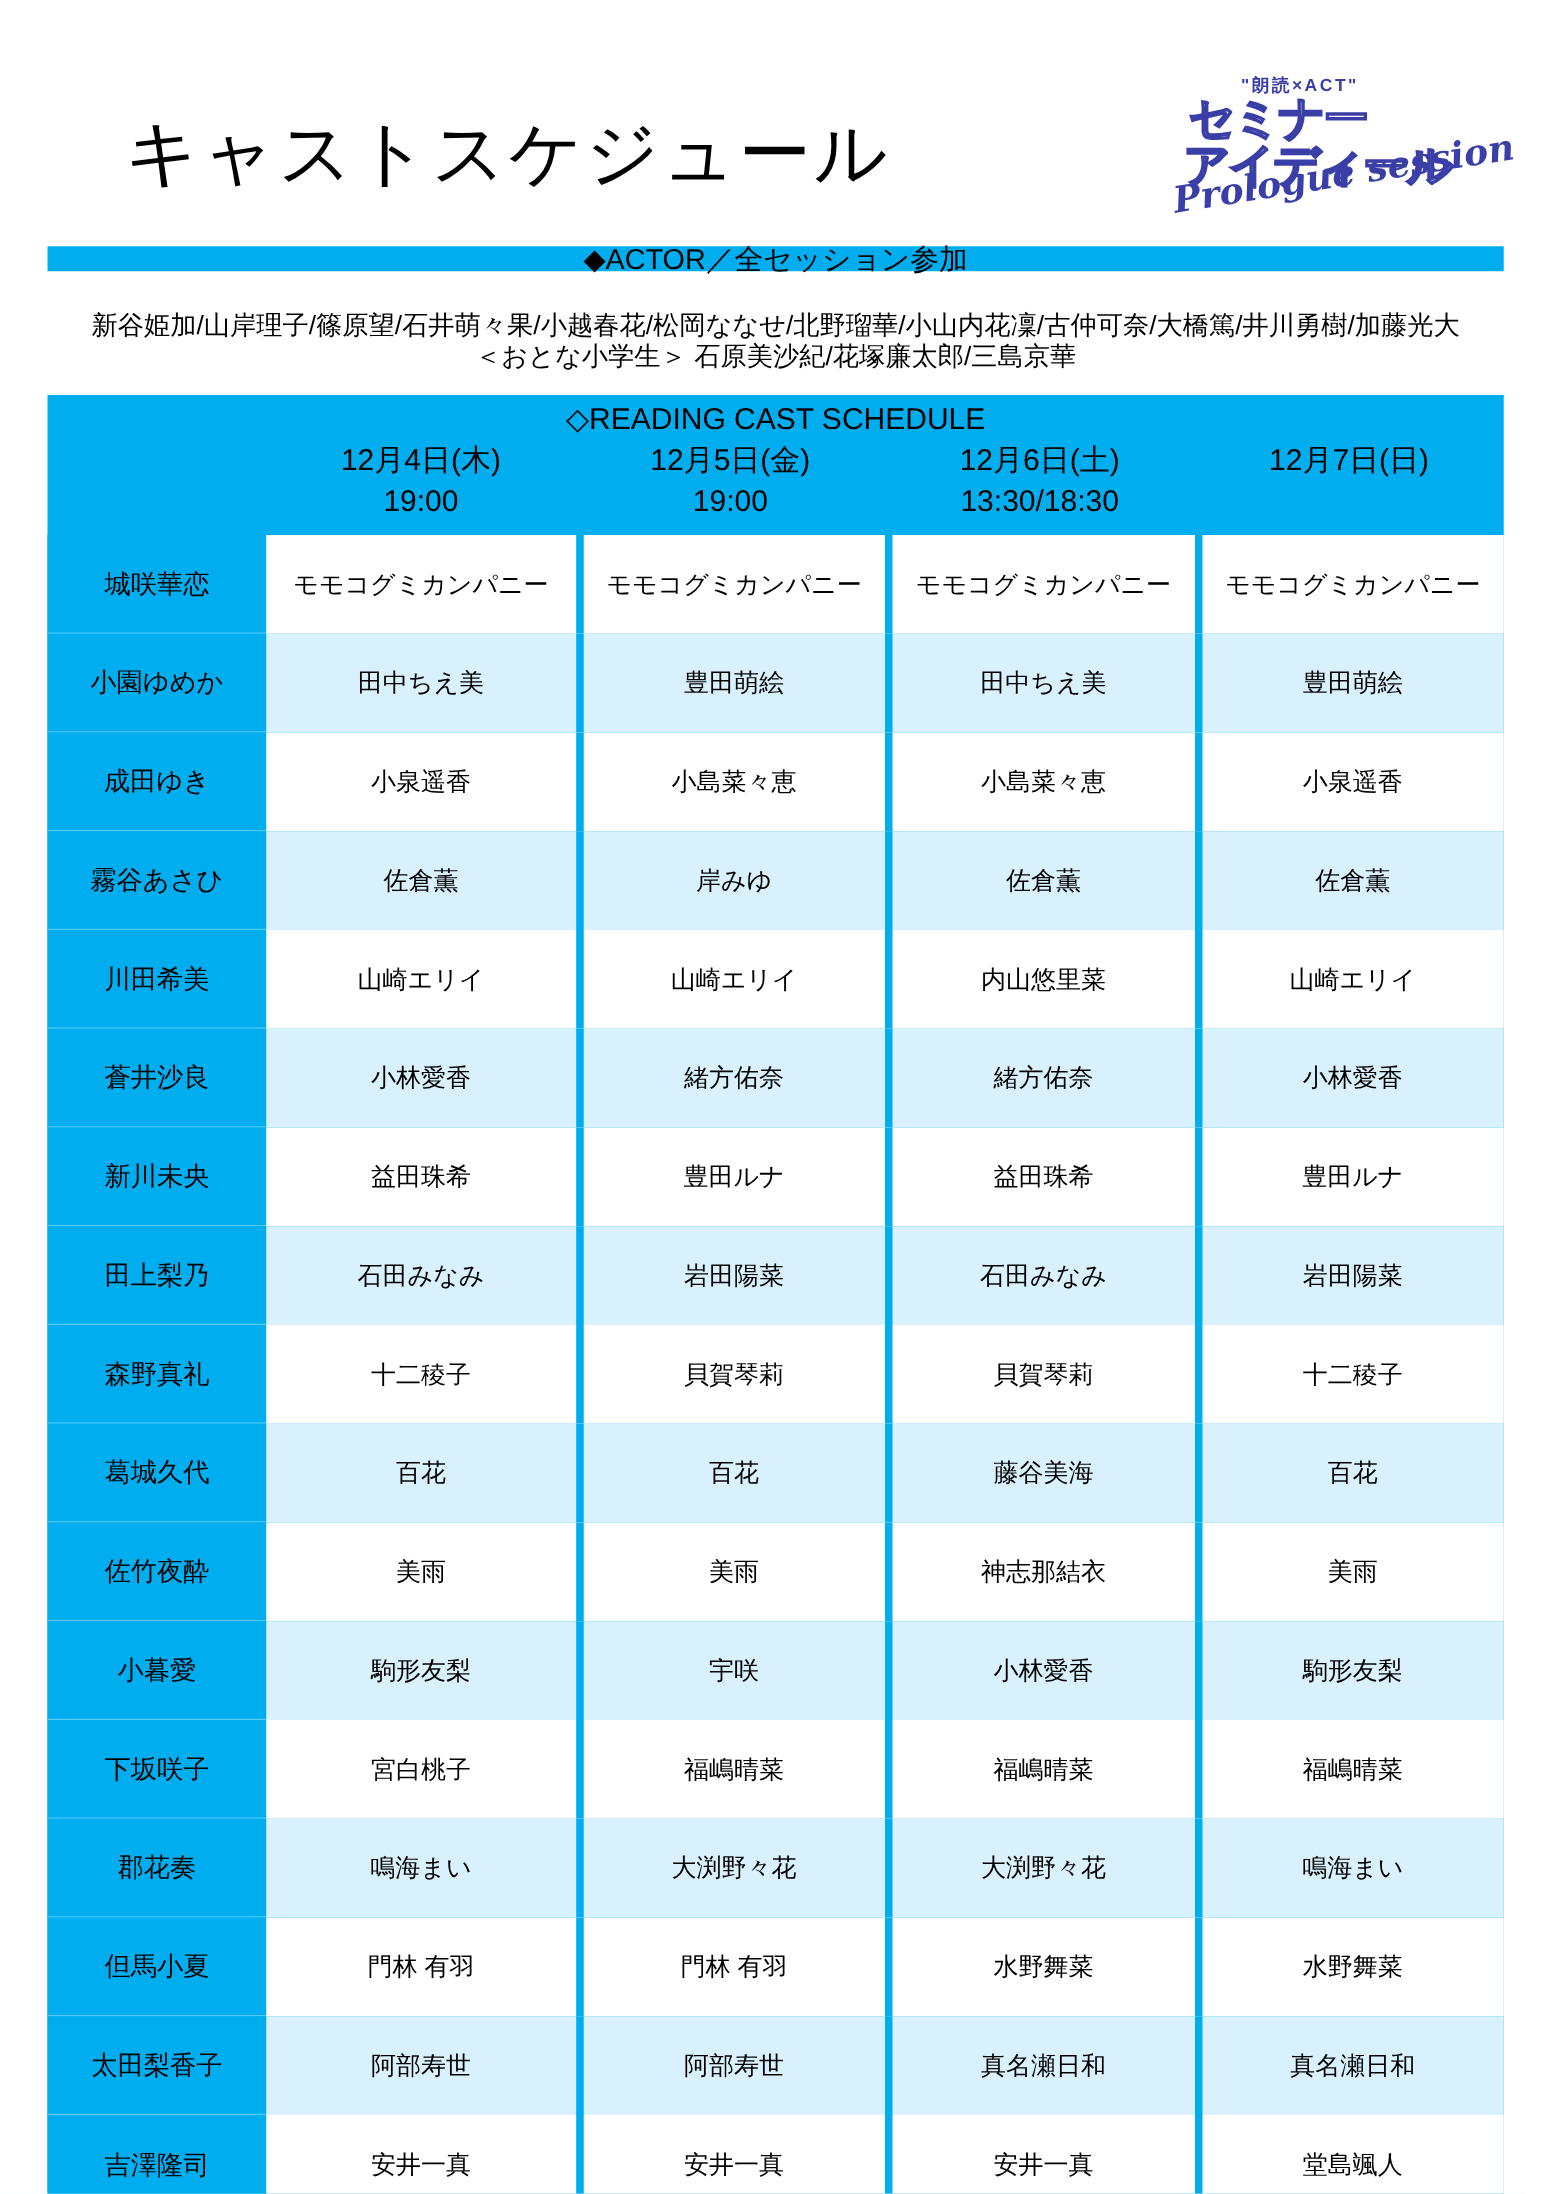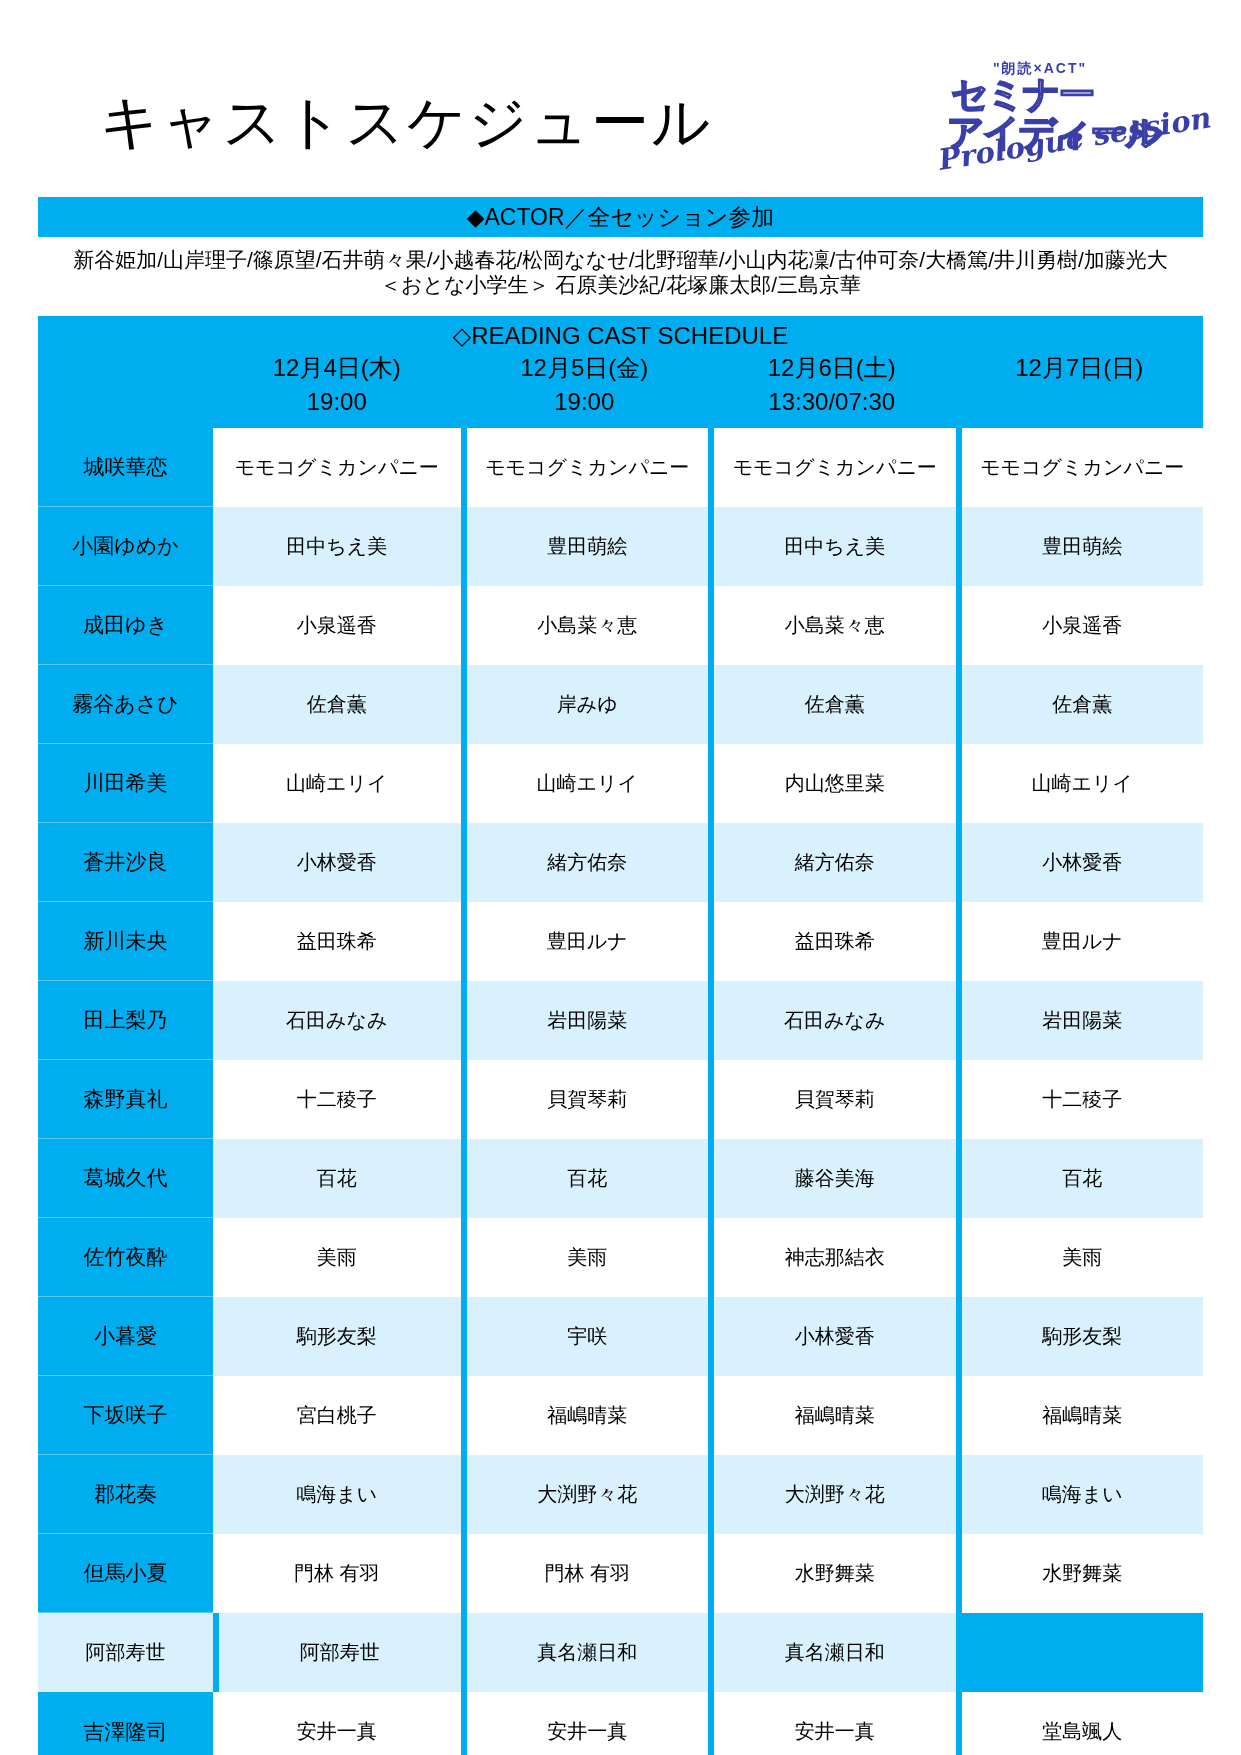--- a/index.html
+++ b/index.html
@@ -14,21 +14,21 @@
   .logo-top{text-align:center;font-size:14px;font-weight:bold;letter-spacing:2px;
             transform:translateX(-14px);}
   .logo-main{font-size:37px;font-weight:bold;letter-spacing:-2px;line-height:1.02;
              text-align:center;-webkit-text-stroke:1.6px #3a3fa8;
              -webkit-text-fill-color:rgba(255,255,255,0.15);}
   .logo-main2{text-align:left;padding-left:58px;margin-top:-2px;}
   .logo-script{font-family:"DejaVu Serif",serif;font-style:italic;font-weight:bold;
                font-size:29px;transform:rotate(-9deg);margin-top:-26px;text-align:right;
                padding-right:2px;white-space:nowrap;}
 
-  .banner{position:absolute;top:197px;left:38px;width:1165px;height:40px;
+  .banner{position:absolute;top:197px;left:38px;width:1165px;height:20px;
           background:var(--accent);display:flex;align-items:center;justify-content:center;
           font-size:23px;font-weight:500;}
 
   .actors{position:absolute;left:38px;width:1165px;text-align:center;font-size:21px;
           white-space:nowrap;}
   .actors.l1{top:246px;}
   .actors.l2{top:271px;}
 
   
   .table{position:absolute;top:316px;left:38px;width:1165px;background:var(--accent);}
@@ -71,21 +71,21 @@
         <div class="hcell"></div>
         <div class="hcell">12月4日(木)</div>
         <div class="hcell">12月5日(金)</div>
         <div class="hcell">12月6日(土)</div>
         <div class="hcell">12月7日(日)</div>
       </div>
     <div class="hrow trow">
         <div class="hcell"></div>
         <div class="hcell">19:00</div>
         <div class="hcell">19:00</div>
-        <div class="hcell">13:30/07:30</div>
+        <div class="hcell">13:30/18:30</div>
       </div>
     <div>
         <div class="brow">
           <div class="char-cell">城咲華恋</div>
           <div class="cast-cell">モモコグミカンパニー</div>
           <div class="cast-cell sep">モモコグミカンパニー</div>
           <div class="cast-cell sep">モモコグミカンパニー</div>
           <div class="cast-cell sep">モモコグミカンパニー</div>
         </div>
         <div class="brow alt">
@@ -180,20 +180,21 @@
           <div class="cast-cell sep">鳴海まい</div>
         </div>
         <div class="brow">
           <div class="char-cell">但馬小夏</div>
           <div class="cast-cell">門林 有羽</div>
           <div class="cast-cell sep">門林 有羽</div>
           <div class="cast-cell sep">水野舞菜</div>
           <div class="cast-cell sep">水野舞菜</div>
         </div>
         <div class="brow alt">
+          <div class="char-cell">太田梨香子</div>
           <div class="cast-cell">阿部寿世</div>
           <div class="cast-cell sep">阿部寿世</div>
           <div class="cast-cell sep">真名瀬日和</div>
           <div class="cast-cell sep">真名瀬日和</div>
         </div>
         <div class="brow">
           <div class="char-cell">吉澤隆司</div>
           <div class="cast-cell">安井一真</div>
           <div class="cast-cell sep">安井一真</div>
           <div class="cast-cell sep">安井一真</div>

